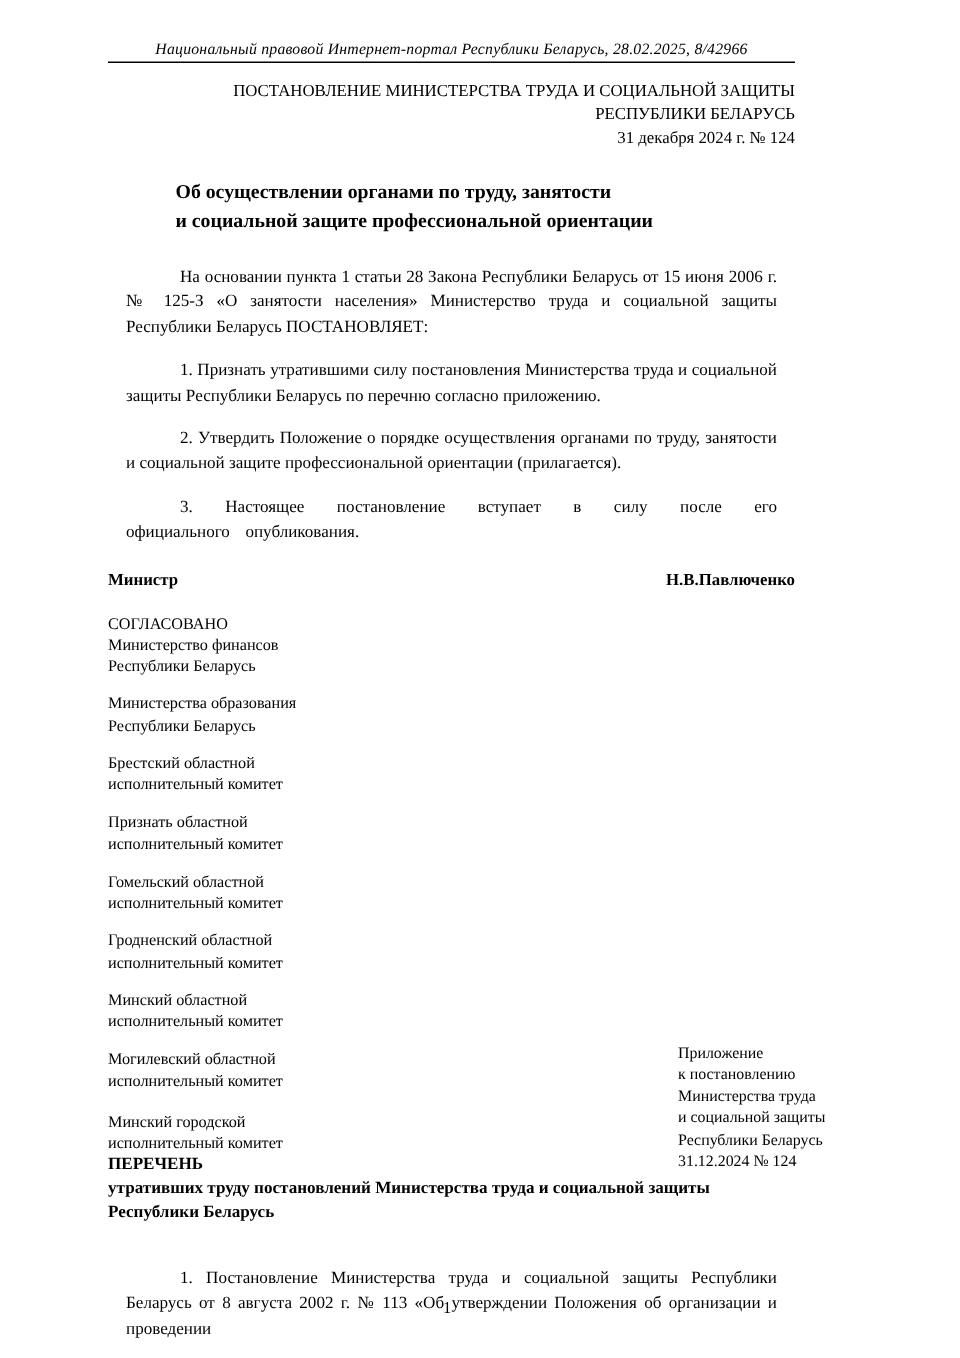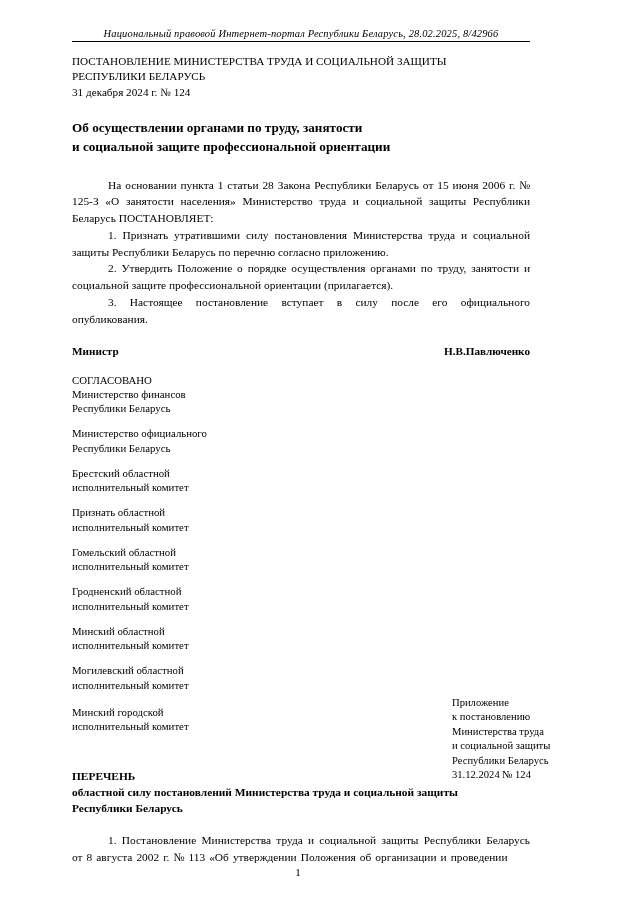--- a/index.html
+++ b/index.html
@@ -37,41 +37,42 @@
   }
   .header-rule {
     border-bottom: 1px solid #000;
     margin: 0 0 0 0;
     height: 0;
     width: 100%;
   }
 
   
   .title-block {
-    text-align: left;
+    text-align: right;
     margin-top: 12px;
     font-size: 11.2px;
     line-height: 1.35;
   }
   .title-line { white-space: nowrap; }
   .doc-date { margin-top: 1px; }
 
   
   .subject {
     margin-top: 18px;
     font-weight: bold;
     font-size: 13.2px;
     line-height: 1.45;
     text-align: left;
+    margin-left: 45px;
   }
 
   
   .body-block { margin-top: 20px; }
   p.para {
-    margin: 0;
+    margin: 12px;
     font-size: 11.4px;
     line-height: 1.47;
     text-align: justify;
     text-indent: 36px;
     text-justify: inter-word;
   }
   p.para.spread {
     
     word-spacing: 7.5px;
   }
@@ -172,21 +173,21 @@
     <span>Н.В.Павлюченко</span>
   </div>
 
   <div class="approvals">
     <div class="approval-line">СОГЛАСОВАНО</div>
     <div class="approval-entry">
       <div class="approval-line">Министерство финансов</div>
       <div class="approval-line">Республики Беларусь</div>
     </div>
     <div class="approval-entry">
-      <div class="approval-line">Министерство официального</div>
+      <div class="approval-line">Министерства образования</div>
       <div class="approval-line">Республики Беларусь</div>
     </div>
     <div class="approval-entry">
       <div class="approval-line">Брестский областной</div>
       <div class="approval-line">исполнительный комитет</div>
     </div>
     <div class="approval-entry">
       <div class="approval-line">Признать областной</div>
       <div class="approval-line">исполнительный комитет</div>
     </div>
@@ -216,21 +217,21 @@
     <div class="appendix-line">Приложение</div>
     <div class="appendix-line">к постановлению</div>
     <div class="appendix-line">Министерства труда</div>
     <div class="appendix-line">и социальной защиты</div>
     <div class="appendix-line">Республики Беларусь</div>
     <div class="appendix-line">31.12.2024 № 124</div>
   </div>
 
   <div class="perechen">
     <div>ПЕРЕЧЕНЬ</div>
-    <div>областной силу постановлений Министерства труда и социальной защиты</div>
+    <div>утративших труду постановлений Министерства труда и социальной защиты</div>
     <div>Республики Беларусь</div>
   </div>
 
   <div class="tail-block">
     <p class="para">1. Постановление Министерства труда и социальной защиты Республики Беларусь от 8 августа 2002 г. № 113 «Об утверждении Положения об организации и проведении</p>
   </div>
 
   <div class="page-number">1</div>
 
 </div>

